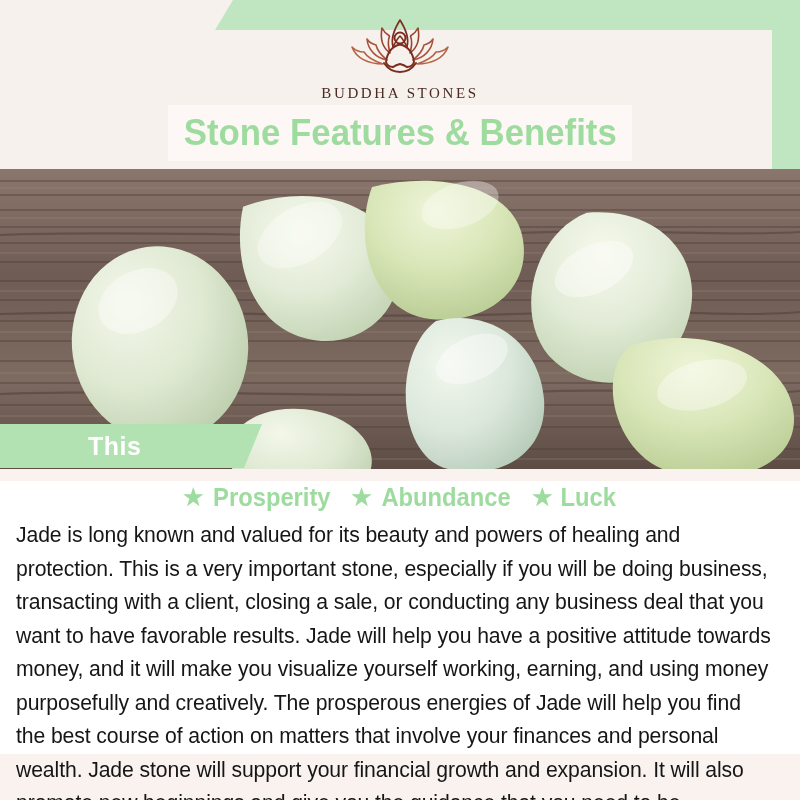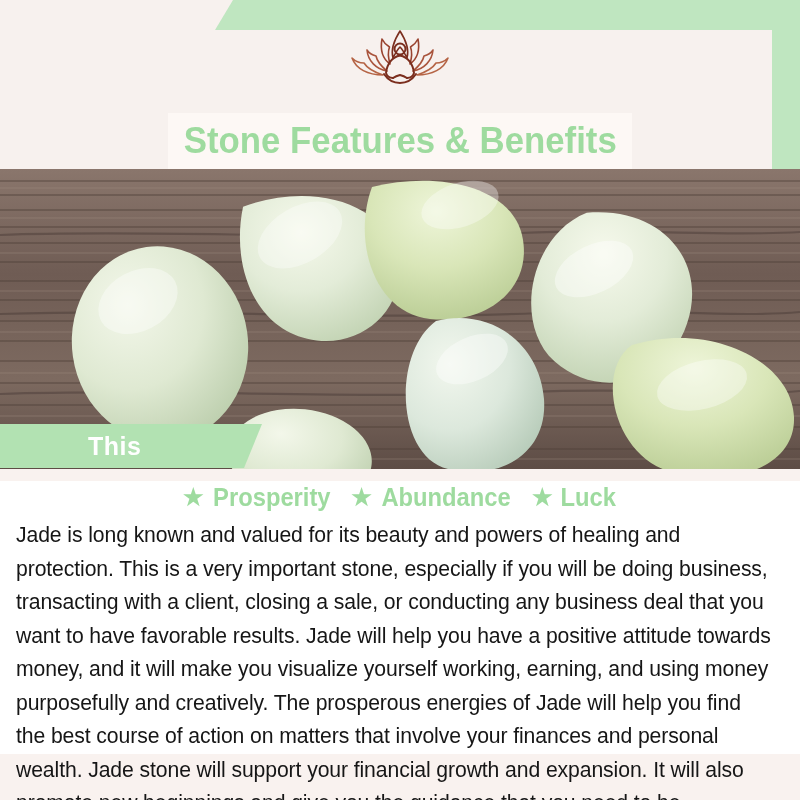--- a/index.html
+++ b/index.html
@@ -55,21 +55,21 @@
   .logo-mark { width:118px; height:62px; display:block; }
   .logo-word {
     margin-top:6px;
     font-family:"Liberation Serif", serif;
     font-size:15px; letter-spacing:2.6px;
     color:#4a2a22; font-weight:400;
   }
 
   
   .title-band {
-    position:absolute; left:168px; top:113px;
+    position:absolute; left:168px; top:105px;
     width:464px; height:56px;
     background:#fdf8f5;
     display:flex; align-items:center; justify-content:center;
     z-index:6;
   }
   .title-text {
     font-family:"Liberation Sans Narrow","Liberation Sans", sans-serif;
     font-weight:bold;
     font-size:37px;
     letter-spacing:0px;
@@ -166,20 +166,21 @@
 
         <g fill="none" stroke="#7b2e1e" stroke-width="4" stroke-linecap="round" stroke-linejoin="round">
           <circle cx="118" cy="42" r="11"></circle>
           <path d="M118 55 C102 58 92 72 90 90 C92 96 98 100 104 100"></path>
           <path d="M118 55 C134 58 144 72 146 90 C144 96 138 100 132 100"></path>
           <path d="M86 92 C94 104 106 110 118 110 C130 110 142 104 150 92"></path>
           <path d="M104 100 C110 96 118 94 118 94 C118 94 126 96 132 100"></path>
         </g>
       </svg>
     </span>
+    <span class="logo-word">BUDDHA STONES</span>
   </div>
 
   <div class="title-band">
     <span class="title-text">Stone Features &amp; Benefits</span>
   </div>
 
   <div class="photo">
     <svg viewBox="0 0 800 300" xmlns="http://www.w3.org/2000/svg" preserveAspectRatio="xMidYMid slice">
       <defs>
         <linearGradient id="wood" x1="0" y1="0" x2="0" y2="1">

